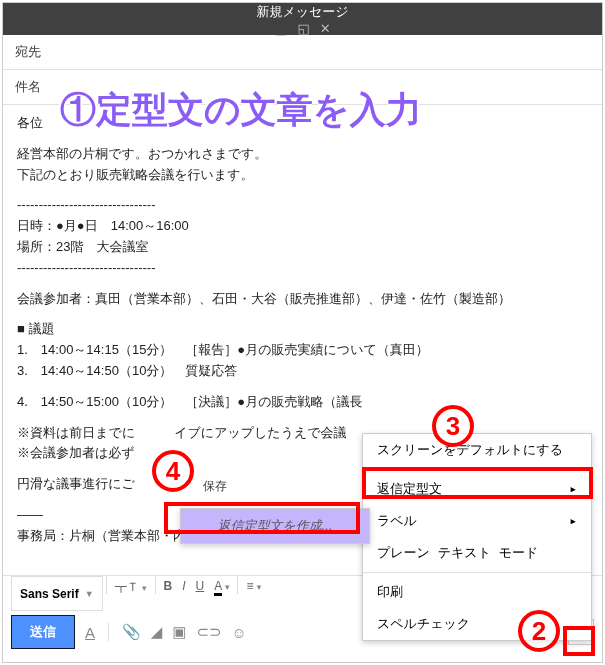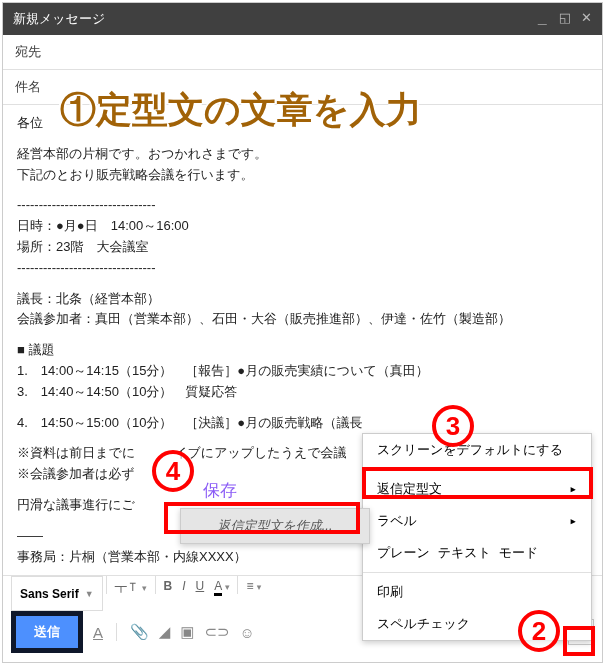--- a/index.html
+++ b/index.html
@@ -1,40 +1,40 @@
 <!DOCTYPE html>
 <html><head>
 <meta charset="utf-8">
 <style>
 * { margin: 0; padding: 0; box-sizing: border-box; }
 body { font-family: Arial, sans-serif; background: #fff; width: 605px; height: 665px; position: relative; overflow: hidden; }
 .compose-window { width: 601px; height: 661px; border: 1px solid #ccc; margin: 2px; position: relative; background: #fff; }
-.titlebar { background: #404040; color: #fff; height: 32px; display: flex; align-items: center; justify-content: space-between; padding: 0 10px; font-size: 13px; }
+.titlebar { background: #404040; color: #fff; height: 32px; display: flex; align-items: center; justify-content: space-between; padding: 0 10px; font-size: 13px; flex-direction: column; }
 .titlebar-actions { display: flex; gap: 10px; }
 .titlebar-icon { cursor: pointer; color: #bbb; font-size: 13px; }
 .field-row { border-bottom: 1px solid #e0e0e0; padding: 8px 12px; font-size: 13px; color: #404040; }
 .body-area { padding: 8px 14px; font-size: 13px; line-height: 1.6; color: #222; height: 470px; position: relative; }
 .toolbar { border-top: 1px solid #e0e0e0; height: 36px; display: flex; padding: 0 8px; gap: 0; }
 .font-select { border: 1px solid #ddd; padding: 3px 8px; font-size: 12px; font-weight: bold; display: flex; align-items: center; gap: 6px; }
 .tb-btn { padding: 3px 5px; font-size: 12px; color: #666; cursor: pointer; }
 .tb-sep { width: 1px; height: 18px; background: #ddd; margin: 0 3px; }
 .bottom-bar { height: 42px; display: flex; align-items: center; padding: 0 8px; gap: 10px; position: relative; }
-.send-btn { background: #4d90fe; color: #fff; border: 5px solid #0f172a; padding: 7px 18px; font-size: 13px; font-weight: bold; cursor: pointer; }
+.send-btn { background: #4d90fe; color: #fff; border: 1px solid #0f172a; padding: 7px 18px; font-size: 13px; font-weight: bold; cursor: pointer; }
 .bottom-icon { color: #888; font-size: 15px; cursor: pointer; }
 .saved-txt { color: #999; font-size: 12px; margin-left: auto; margin-right: 6px; }
 .more-btn { border: 1px solid #ccc; width: 26px; height: 26px; display: flex; align-items: center; justify-content: center; cursor: pointer; }
 .context-menu { position: absolute; right: 10px; top: 430px; width: 230px; background: #fff; border: 1px solid #ccc; box-shadow: 0 2px 6px rgba(0,0,0,0.2); z-index: 50; font-size: 13px; }
 .menu-item { padding: 7px 14px; cursor: pointer; display: flex; justify-content: space-between; align-items: center; font-family: Liberation Mono, monospace; }
 .menu-sep { height: 1px; background: #e0e0e0; margin: 3px 0; }
-.submenu { position: absolute; right: 232px; top: 505px; width: 190px; background: #e5e5e5; border: 1px solid #ccc; box-shadow: 0 2px 6px rgba(0,0,0,0.2); z-index: 60; font-size: 13px; }
+.submenu { position: absolute; right: 232px; top: 505px; width: 190px; background: #c4b5fd; border: 1px solid #ccc; box-shadow: 0 2px 6px rgba(0,0,0,0.2); z-index: 60; font-size: 13px; }
 .submenu-item { padding: 8px 16px; cursor: pointer; font-style: italic; color: #555; text-align: center; }
 
 .anno { position: absolute; z-index: 100; pointer-events: none; }
 .anno-circle { width: 42px; height: 42px; border: 4px solid #ff0000; border-radius: 50%; display: flex; align-items: center; justify-content: center; font-size: 26px; font-weight: bold; color: #ff0000; background: rgba(255,255,255,0.6); }
-.anno-text { font-size: 36px; font-weight: bold; color: #a16207; white-space: nowrap; text-shadow: 2px 0 #fff, -2px 0 #fff, 0 2px #fff, 0 -2px #fff; }
+.anno-text { font-size: 36px; font-weight: bold; color: #8b5cf6; white-space: nowrap; text-shadow: 2px 0 #fff, -2px 0 #fff, 0 2px #fff, 0 -2px #fff; }
 .anno-rect { border: 4px solid #ff0000; position: absolute; z-index: 95; pointer-events: none; }
 .chev { font-size: 9px; color: #888; }
 </style>
 </head>
 <body>
 
 <div class="compose-window">
   <div class="titlebar">
     <span>新規メッセージ</span>
     <div class="titlebar-actions">
@@ -55,34 +55,33 @@
     <div>各位</div>
     <div style="height:10px"></div>
     <div>経営本部の片桐です。おつかれさまです。</div>
     <div>下記のとおり販売戦略会議を行います。</div>
     <div style="height:10px"></div>
     <div>--------------------------------</div>
     <div>日時：●月●日　14:00～16:00</div>
     <div>場所：23階　大会議室</div>
     <div>--------------------------------</div>
     <div style="height:10px"></div>
-    <div>議長：北条（経営本部）</div>
     <div>会議参加者：真田（営業本部）、石田・大谷（販売推進部）、伊達・佐竹（製造部）</div>
     <div style="height:10px"></div>
     <div>■ 議題</div>
     <div>1.　14:00～14:15（15分）　［報告］●月の販売実績について（真田）</div>
     <div>3.　14:40～14:50（10分）　質疑応答</div>
     <div style="height:10px"></div>
     <div>4.　14:50～15:00（10分）　［決議］●月の販売戦略（議長</div>
     <div style="height:10px"></div>
     <div><span>※資料は前日までに</span><span style="visibility:hidden">xxxxxx</span><span>イブにアップしたうえで会議</span></div>
     <div>※会議参加者は必ず</div>
     <div style="height:10px"></div>
     <div>円滑な議事進行にご</div>
-    <div style="position:absolute;left:200px;top:372px;color:#8b5cf6;font-size:17px">保存</div>
+    <div style="position:absolute;left:200px;top:372px;color:#404040;font-size:12px">保存</div>
     <div style="height:10px"></div>
     <div>——</div>
     <div>事務局：片桐（営業本部・内線XXXX）</div>
   </div>
 
   <div class="toolbar">
     <div class="font-select">
       <span>Sans Serif</span>
         <span class="chev">▼</span>
     </div>

